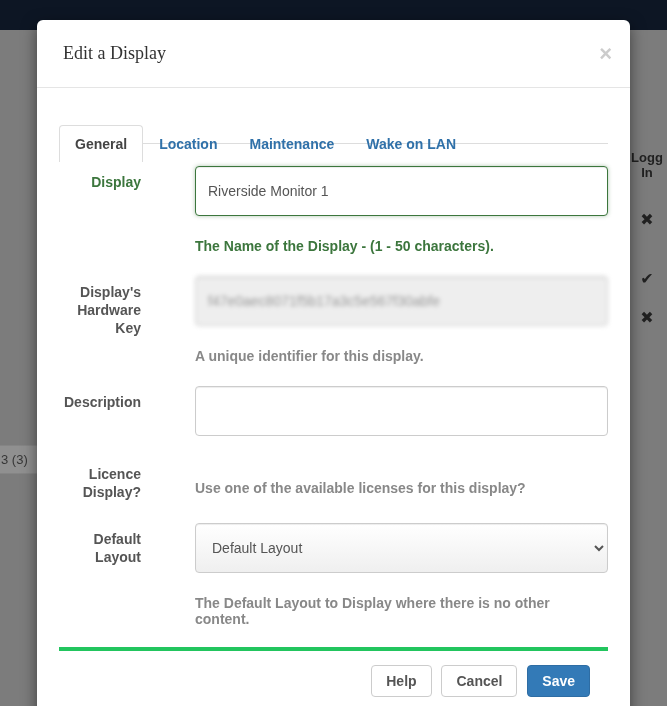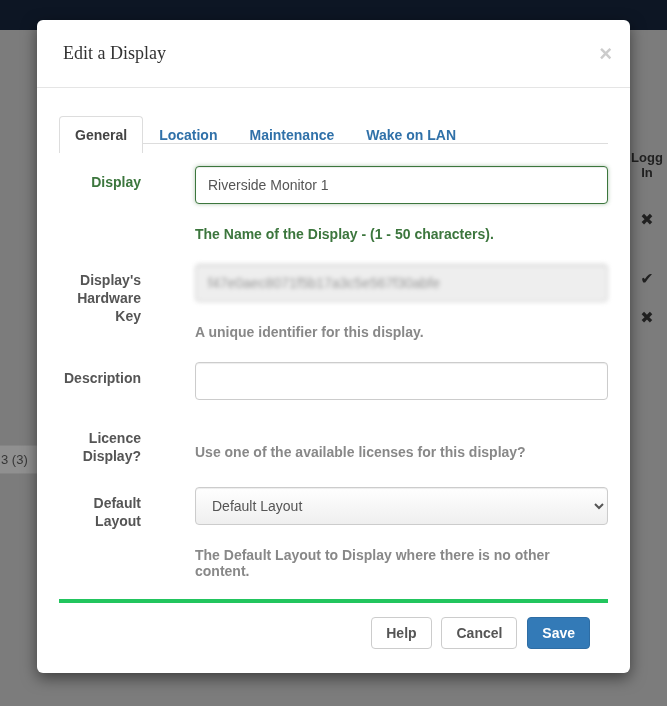--- a/index.html
+++ b/index.html
@@ -69,21 +69,21 @@
   }
   .tab {
     padding: 10px 15px;
     font-weight: bold;
     color: #3071a9;
     cursor: pointer;
     border: 1px solid transparent;
     border-bottom: none;
     border-radius: 4px 4px 0 0;
     position: relative;
-    top: 10px;
+    top: 19px;
   }
   .tab.active {
     color: #444;
     background: #fff;
     border-color: #ddd #ddd #fff;
   }
 
   .form-row {
     display: flex;
     align-items: flex-start;
@@ -96,21 +96,21 @@
     padding-right: 14px;
     padding-top: 7px;
     font-weight: bold;
     color: #555;
     line-height: 18px;
   }
   .form-row.focus .lbl { color: #3c763d; }
   .form-row .field { flex: 1; }
   .form-row input[type=text], .form-row select {
     width: 100%;
-    height: 38px;
+    height: 50px;
     padding: 6px 12px;
     border: 1px solid #ccc;
     border-radius: 4px;
     font-size: 14px;
     color: #555;
     box-shadow: inset 0 1px 1px rgba(0,0,0,.075);
   }
   .form-row.focus input[type=text] {
     border-color: #3c763d;
     box-shadow: inset 0 1px 1px rgba(0,0,0,.075), 0 0 4px rgba(60,118,61,.4);

